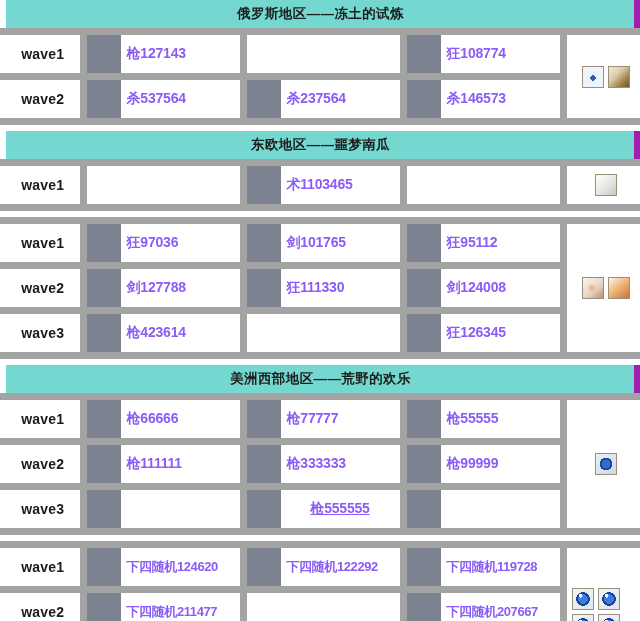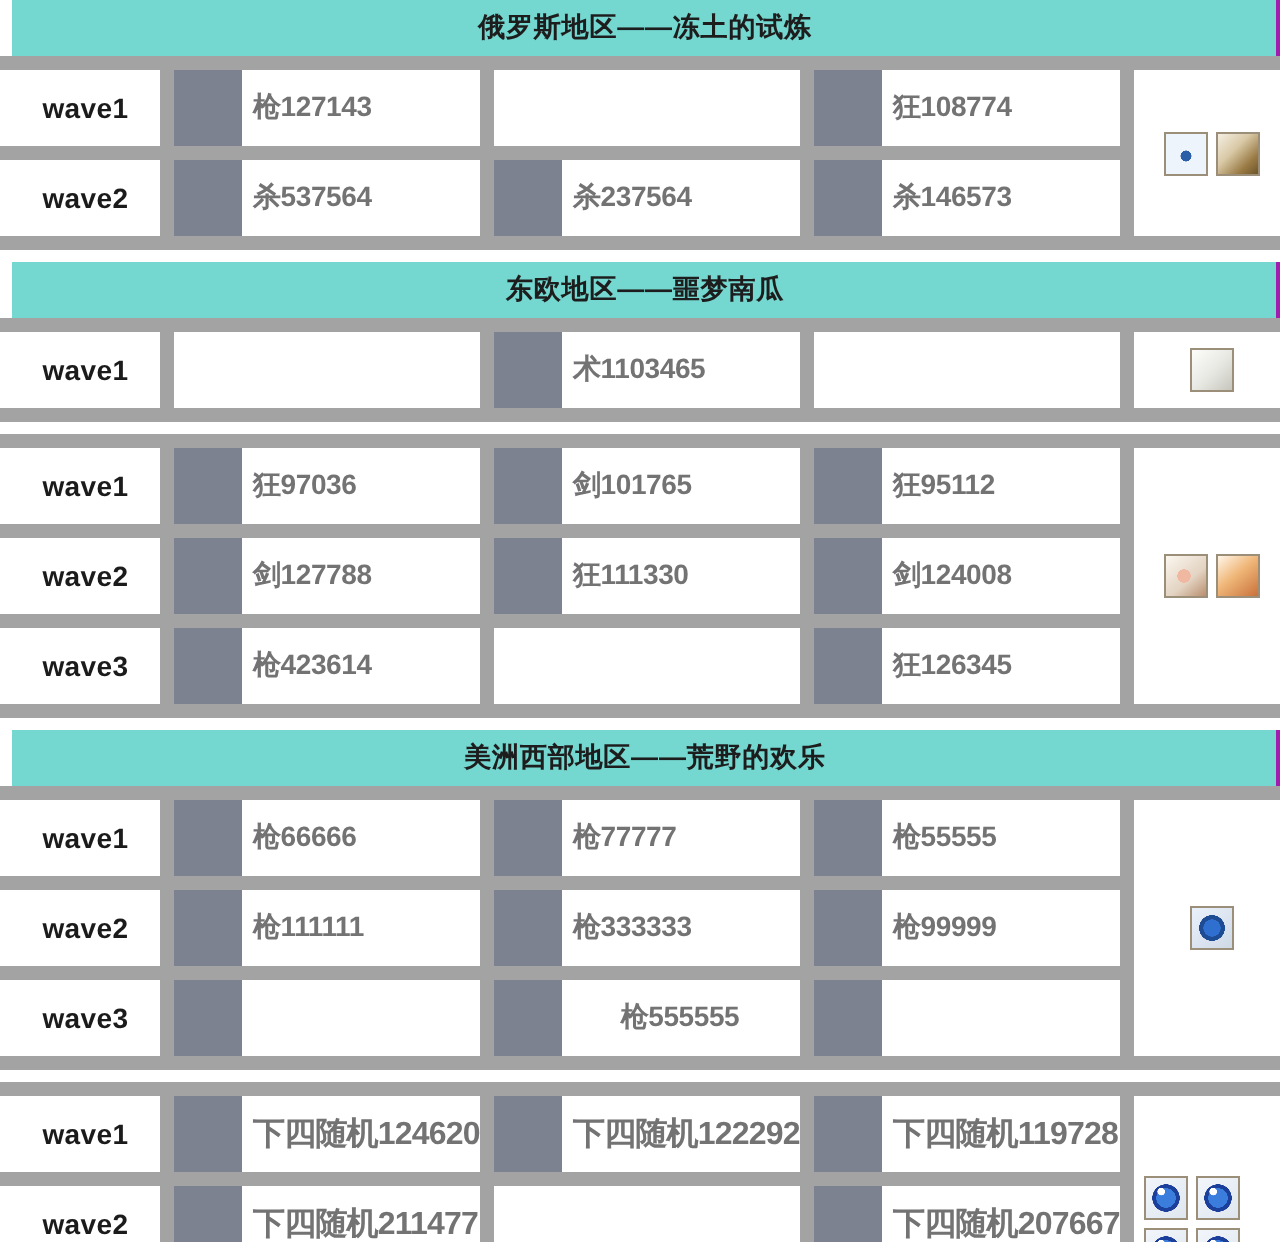--- a/index.html
+++ b/index.html
@@ -18,21 +18,21 @@
   }
   
   .section{ width:640px; box-sizing:border-box; }
   .band{
     height:28px;
     background:#74d8d0;
     padding:0 8px 0 9px;
     box-sizing:border-box;
     display:flex;align-items:center;justify-content:center;
     border-left:6px solid #ffffff;
-    border-right:2px solid #a21caf;
+    border-right:6px solid #a21caf;
   }
   .band-title{
     color:#1d1d1d;
     font-size:13.5px;
     font-weight:bold;
     letter-spacing:.4px;
     white-space:nowrap;
   }
   .tbl{
     width:640px;
@@ -77,26 +77,26 @@
     background:#7d8290;
     position:relative;
     overflow:hidden;
   }
   .enemy .lbl{
     flex:1 1 auto;
     display:flex;align-items:center;
     padding-left:6px;
     font-size:14px;
     font-weight:bold;
-    color:#737373;
+    color:#8b5cf6;
     white-space:nowrap;
     letter-spacing:-.2px;
   }
-  .enemy .lbl.small{font-size:16px;letter-spacing:-.4px;}
-  .enemy .lbl.center{justify-content:center;padding-left:0;}
+  .enemy .lbl.small{font-size:13px;letter-spacing:-.4px;}
+  .enemy .lbl.center{justify-content:center;padding-left:0;text-decoration:underline;}
   .blank{height:38px;}
 
   
   .drops{
     display:flex;flex-wrap:wrap;
     align-items:center;justify-content:center;
     gap:4px;
     padding:4px 2px;
     box-sizing:border-box;
   }

